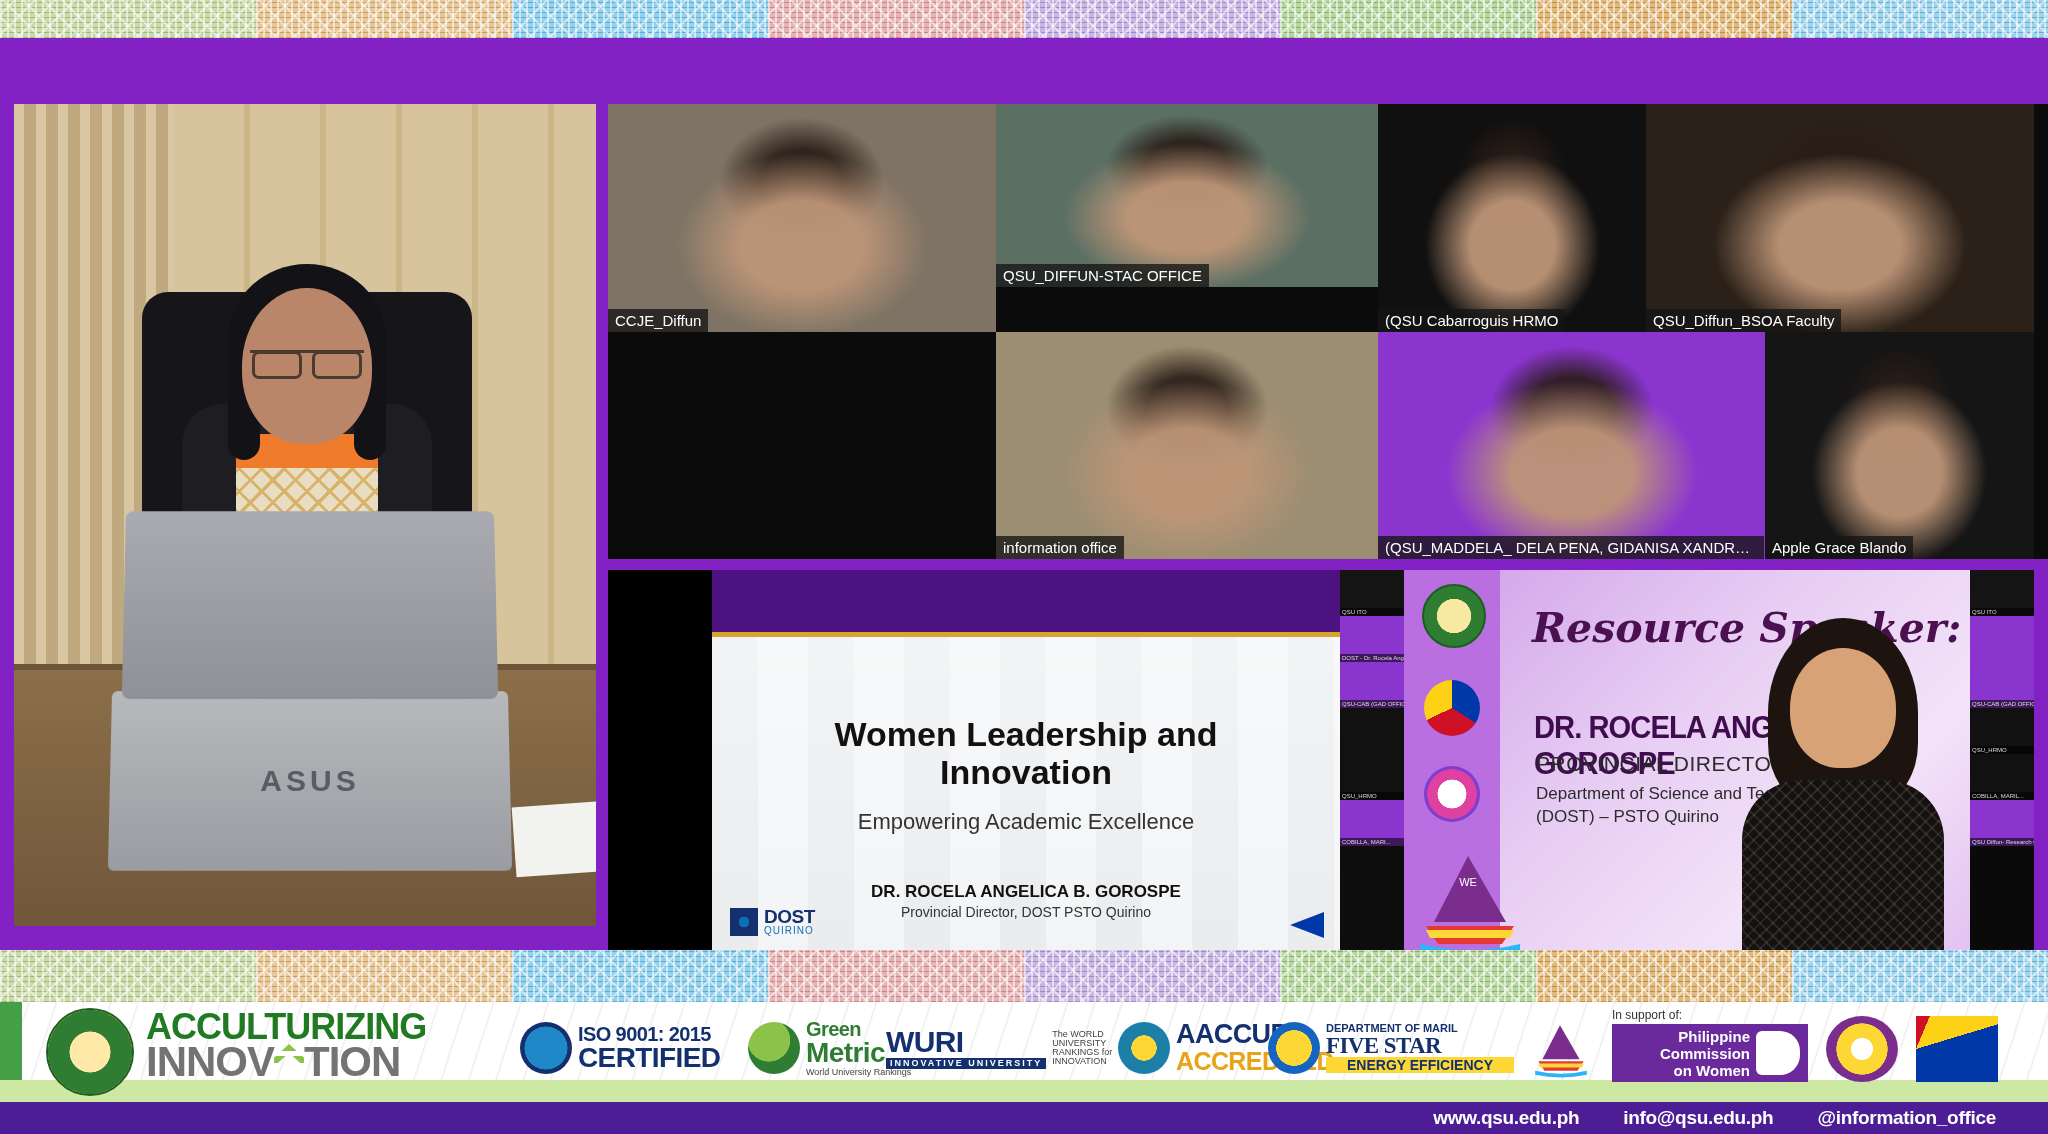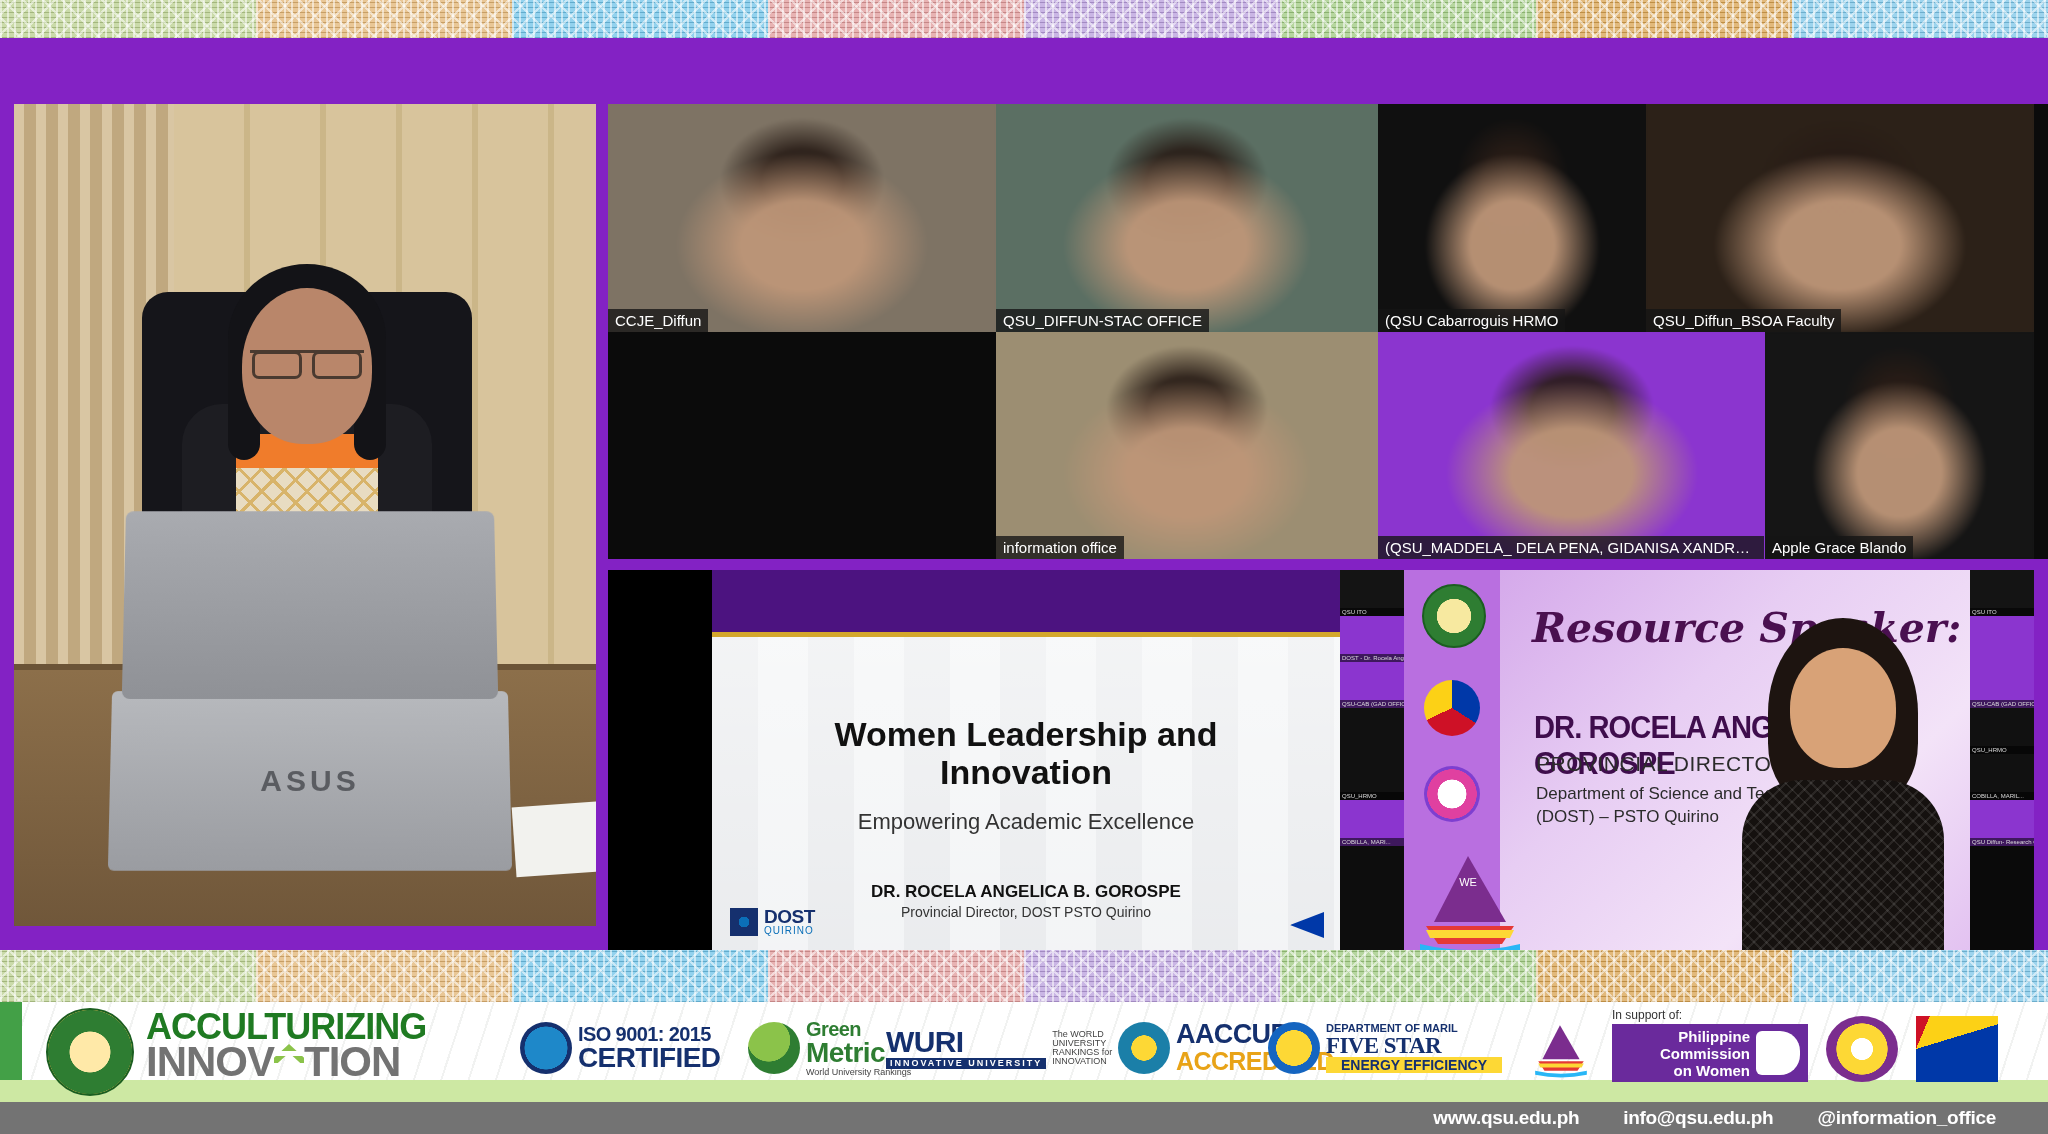--- a/index.html
+++ b/index.html
@@ -156,21 +156,21 @@
   .acc-text .l2{font-size:42px;font-weight:700;color:#737373;letter-spacing:-1px;}
   .acc-chev{display:inline-block;width:30px;height:36px;vertical-align:-4px;
      background:repeating-linear-gradient(180deg,#8bc34a 0 7px,#ffffff 7px 12px);
      clip-path:polygon(50% 0,100% 38%,100% 62%,50% 24%,0 62%,0 38%);}
   .badge{position:absolute;top:10px;height:72px;display:flex;align-items:center;gap:6px;}
   .bg-circ{width:52px;height:52px;border-radius:50%;flex:0 0 auto;}
   .bt{line-height:1.02;}
   .bt .a{font-size:20px;font-weight:700;color:#15306e;letter-spacing:-.6px;}
   .bt .b{font-size:28px;font-weight:700;color:#15306e;letter-spacing:-.6px;}
   .bt .c{font-size:9px;color:#444;}
-  #urlbar{position:absolute;left:0;top:1102px;width:2048px;height:32px;background:#737373;
+  #urlbar{position:absolute;left:0;top:1102px;width:2048px;height:32px;background:#4c1d95;
      display:flex;align-items:center;justify-content:flex-end;gap:44px;padding-right:52px;box-sizing:border-box;}
   #urlbar span{color:#fff;font-size:19px;font-weight:700;letter-spacing:-.3px;}
 </style>
 </head>
 <body>
 
 <div id="stage">
 
   <div id="top-weave" class="weave">
       <div class="seg" style="left: 0px; width: 256px; background: rgb(185, 207, 142); --mk: rgba(255,255,255,.6);"></div>
@@ -208,21 +208,21 @@
         <div class="logo">ASUS</div>
       </div>
       <div class="paper"></div>
     </div>
 
     <div id="gallery">
         <div class="tile" style="left: 0px; top: 0px; width: 388px; height: 228px; background: rgb(126, 115, 100);">
           <div class="blurperson" style="background: radial-gradient(at 50% 62%, rgba(190, 150, 120, 0.95) 0px, rgba(190, 150, 120, 0.95) 22%, rgba(0, 0, 0, 0) 46%), radial-gradient(at 50% 34%, rgba(40, 28, 22, 0.9) 0px, rgba(40, 28, 22, 0.9) 15%, rgba(0, 0, 0, 0) 30%), rgb(126, 115, 100);"></div>
           <div class="nametag">CCJE_Diffun</div>
         </div>
-        <div class="tile" style="left: 388px; top: 0px; width: 382px; height: 228px; background: rgb(91, 111, 99);">
+        <div class="tile" style="left: 388px; top: 0px; width: 382px; height: 183px; background: rgb(91, 111, 99);">
           <div class="blurperson" style="background: radial-gradient(at 50% 62%, rgba(190, 150, 120, 0.95) 0px, rgba(190, 150, 120, 0.95) 22%, rgba(0, 0, 0, 0) 46%), radial-gradient(at 50% 34%, rgba(40, 28, 22, 0.9) 0px, rgba(40, 28, 22, 0.9) 15%, rgba(0, 0, 0, 0) 30%), rgb(91, 111, 99);"></div>
           <div class="nametag">QSU_DIFFUN-STAC OFFICE</div>
         </div>
         <div class="tile" style="left: 770px; top: 0px; width: 269px; height: 228px; background: rgb(16, 16, 16);">
           <div class="blurperson" style="background: radial-gradient(at 50% 62%, rgba(190, 150, 120, 0.95) 0px, rgba(190, 150, 120, 0.95) 22%, rgba(0, 0, 0, 0) 46%), radial-gradient(at 50% 34%, rgba(40, 28, 22, 0.9) 0px, rgba(40, 28, 22, 0.9) 15%, rgba(0, 0, 0, 0) 30%), rgb(16, 16, 16);"></div>
           <div class="nametag">(QSU Cabarroguis HRMO</div>
         </div>
         <div class="tile" style="left: 1038px; top: 0px; width: 388px; height: 228px; background: rgb(44, 33, 24);">
           <div class="blurperson" style="background: radial-gradient(at 50% 62%, rgba(190, 150, 120, 0.95) 0px, rgba(190, 150, 120, 0.95) 22%, rgba(0, 0, 0, 0) 46%), radial-gradient(at 50% 34%, rgba(40, 28, 22, 0.9) 0px, rgba(40, 28, 22, 0.9) 15%, rgba(0, 0, 0, 0) 30%), rgb(44, 33, 24);"></div>
           <div class="nametag">QSU_Diffun_BSOA Faculty</div>
@@ -389,21 +389,21 @@
           <div class="b" style="font-size:27px">AACCUP</div>
           <div class="b" style="font-size:25px;color:#e8a317">ACCREDITED</div>
         </div>
     </div>
 
     <div class="badge" style="left:1268px">
       <div class="bg-circ" style="background:radial-gradient(circle,#fdd835 0 48%,#1565c0 49% 100%)"></div>
       <div class="bt">
           <div class="c" style="font-weight:700;color:#15306e;font-size:11px">DEPARTMENT OF MARIL</div>
           <div class="b" style="font-size:23px;font-family:'Liberation Serif',serif">FIVE STAR</div>
-          <div class="c" style="background:#fdd835;font-weight:700;font-size:14px;color:#15306e;padding:1px 15px">ENERGY EFFICIENCY</div>
+          <div class="c" style="background:#fdd835;font-weight:700;font-size:14px;color:#15306e;padding:1px 21px">ENERGY EFFICIENCY</div>
         </div>
     </div>
 
     <svg style="position:absolute;left:1530px;top:18px;width:62px;height:60px" viewBox="0 0 120 104">
       <path d="M58 4 L24 70 L96 70 Z" fill="#7b2d8e"></path>
       <path d="M16 74 L104 74 L92 92 L28 92 Z" fill="#e53935"></path>
       <path d="M16 78 L104 78 L100 86 L20 86 Z" fill="#fdd835"></path>
       <path d="M10 92 Q60 104 110 92 L110 100 Q60 110 10 100 Z" fill="#29b6f6"></path>
     </svg>
 

